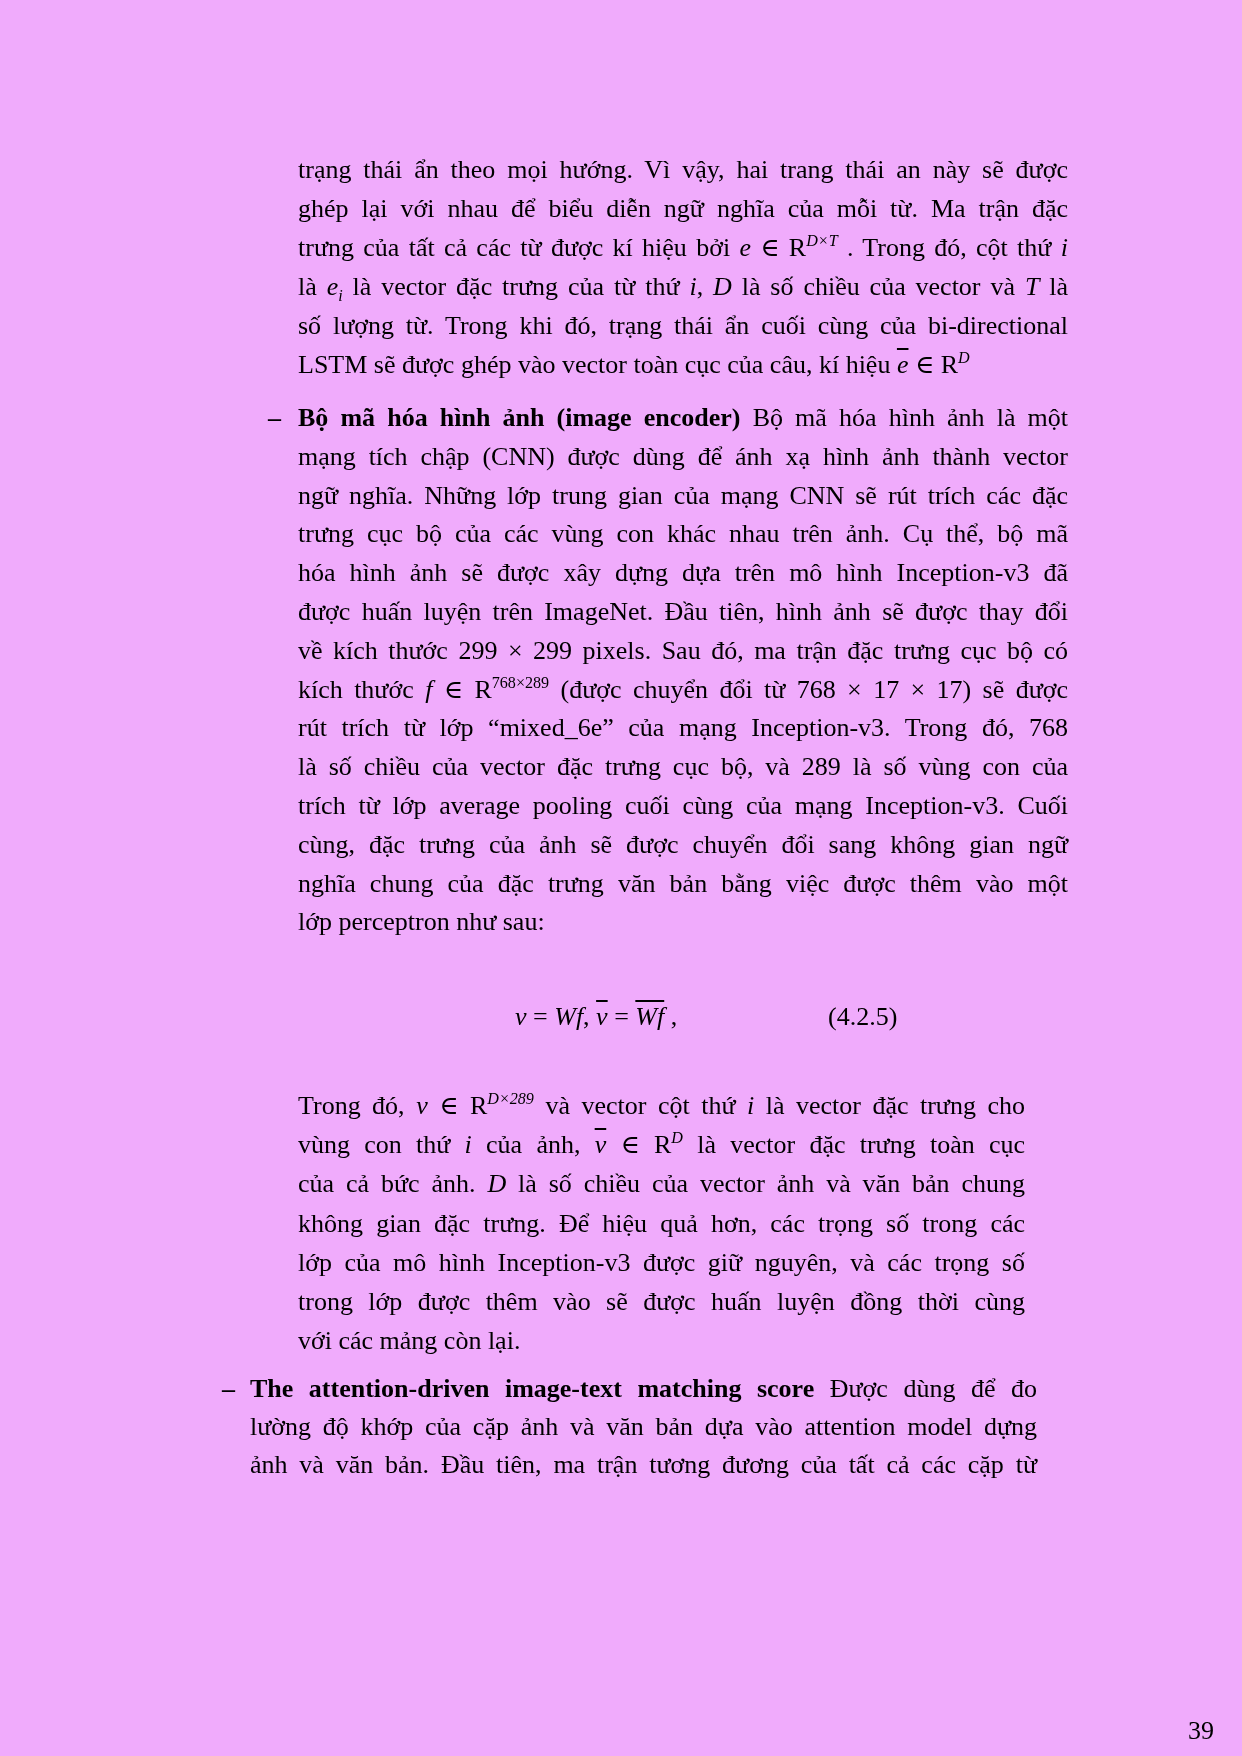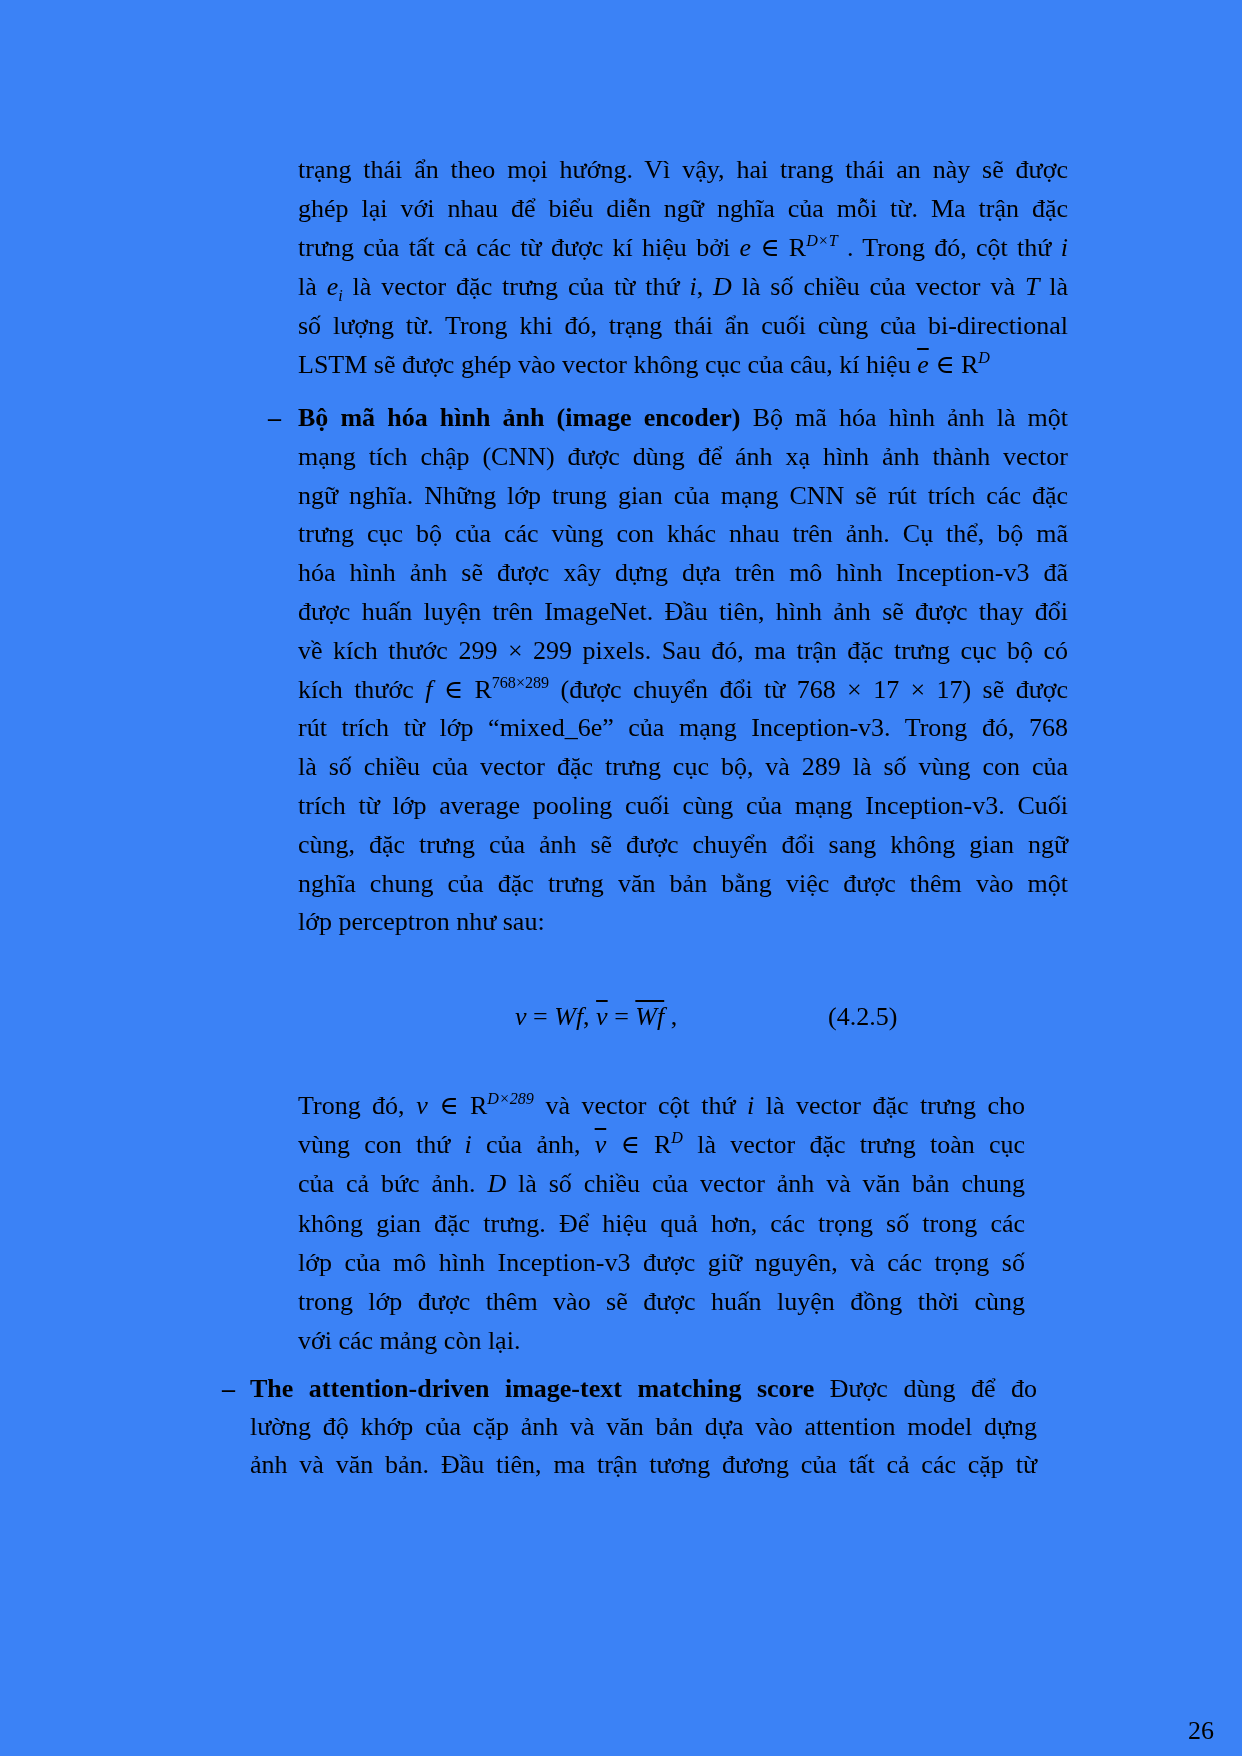--- a/index.html
+++ b/index.html
@@ -1,20 +1,20 @@
 <!DOCTYPE html>
 <html><head>
 <meta charset="utf-8">
 <style>
   html,body{margin:0;padding:0;background:#888;}
   .page{
     position:relative;
     width:1242px;height:1756px;
     margin:0 auto;
-    background:#3b82f6;
+    background:#f0abfc;
     font-family:"Liberation Serif","DejaVu Serif",serif;
     font-size:26px;
     color:#000;
     overflow:hidden;
   }
   .block{box-sizing:border-box;}
   [data-name="opening-paragraph"]{position:absolute;left:298px;top:150px;width:770px;line-height:39px;}
   [data-name="image-encoder-bullet"]{position:absolute;left:298px;top:399px;width:770px;line-height:38.8px;}
   [data-name="equation-4-2-5"]{position:absolute;left:298px;top:996px;width:770px;height:46px;text-align:center;}
   [data-name="projection-paragraph"]{position:absolute;left:298px;top:1086px;width:727px;line-height:39.2px;}
@@ -41,21 +41,21 @@
 <body>
 
 <div class="page" data-name="document-page">
   <div class="content" data-name="content">
       <div class="block paragraph" data-name="opening-paragraph">
         <div class="line" data-name="text-line"><span data-name="text-segment">trạng thái ẩn theo mọi hướng. Vì vậy, hai trang thái an này sẽ được</span></div>
         <div class="line" data-name="text-line"><span data-name="text-segment">ghép lại với nhau để biểu diễn ngữ nghĩa của mỗi từ. Ma trận đặc</span></div>
         <div class="line" data-name="text-line"><span data-name="text-segment">trưng của tất cả các từ được kí hiệu bởi </span><span class="s-i" data-name="text-segment">e</span><span data-name="text-segment"> ∈ R</span><span class="s-i s-sup" data-name="text-segment">D×T</span><span data-name="text-segment"> . Trong đó, cột thứ </span><span class="s-i" data-name="text-segment">i</span></div>
         <div class="line" data-name="text-line"><span data-name="text-segment">là </span><span class="s-i" data-name="text-segment">e</span><span class="s-i s-sub" data-name="text-segment">i</span><span data-name="text-segment"> là vector đặc trưng của từ thứ </span><span class="s-i" data-name="text-segment">i</span><span data-name="text-segment">, </span><span class="s-i" data-name="text-segment">D</span><span data-name="text-segment"> là số chiều của vector và </span><span class="s-i" data-name="text-segment">T</span><span data-name="text-segment"> là</span></div>
         <div class="line" data-name="text-line"><span data-name="text-segment">số lượng từ. Trong khi đó, trạng thái ẩn cuối cùng của bi-directional</span></div>
-        <div class="line last" data-name="text-line"><span data-name="text-segment">LSTM sẽ được ghép vào vector không cục của câu, kí hiệu </span><span class="s-i s-ov" data-name="text-segment">e</span><span data-name="text-segment"> ∈ R</span><span class="s-i s-sup" data-name="text-segment">D</span></div>
+        <div class="line last" data-name="text-line"><span data-name="text-segment">LSTM sẽ được ghép vào vector toàn cục của câu, kí hiệu </span><span class="s-i s-ov" data-name="text-segment">e</span><span data-name="text-segment"> ∈ R</span><span class="s-i s-sup" data-name="text-segment">D</span></div>
       </div>
       <div class="block bullet" data-name="image-encoder-bullet">
         <span class="marker" data-name="bullet-marker">–</span>
         <div class="line" data-name="text-line"><span class="s-b" data-name="text-segment">Bộ mã hóa hình ảnh (image encoder) </span><span data-name="text-segment">Bộ mã hóa hình ảnh là một</span></div>
         <div class="line" data-name="text-line"><span data-name="text-segment">mạng tích chập (CNN) được dùng để ánh xạ hình ảnh thành vector</span></div>
         <div class="line" data-name="text-line"><span data-name="text-segment">ngữ nghĩa. Những lớp trung gian của mạng CNN sẽ rút trích các đặc</span></div>
         <div class="line" data-name="text-line"><span data-name="text-segment">trưng cục bộ của các vùng con khác nhau trên ảnh. Cụ thể, bộ mã</span></div>
         <div class="line" data-name="text-line"><span data-name="text-segment">hóa hình ảnh sẽ được xây dựng dựa trên mô hình Inception-v3 đã</span></div>
         <div class="line" data-name="text-line"><span data-name="text-segment">được huấn luyện trên ImageNet. Đầu tiên, hình ảnh sẽ được thay đổi</span></div>
         <div class="line" data-name="text-line"><span data-name="text-segment">về kích thước 299 × 299 pixels. Sau đó, ma trận đặc trưng cục bộ có</span></div>
@@ -80,14 +80,14 @@
         <div class="line" data-name="text-line"><span data-name="text-segment">trong lớp được thêm vào sẽ được huấn luyện đồng thời cùng</span></div>
         <div class="line last" data-name="text-line"><span data-name="text-segment">với các mảng còn lại.</span></div>
       </div>
       <div class="block bullet" data-name="matching-score-bullet">
         <span class="marker" data-name="bullet-marker">–</span>
         <div class="line" data-name="text-line"><span class="s-b" data-name="text-segment">The attention-driven image-text matching score </span><span data-name="text-segment">Được dùng để đo</span></div>
         <div class="line" data-name="text-line"><span data-name="text-segment">lường độ khớp của cặp ảnh và văn bản dựa vào attention model dựng</span></div>
         <div class="line" data-name="text-line"><span data-name="text-segment">ảnh và văn bản. Đầu tiên, ma trận tương đương của tất cả các cặp từ</span></div>
       </div>
     </div>
-  <div class="page-number" data-name="page-number">26</div>
+  <div class="page-number" data-name="page-number">39</div>
 </div>
 
 </body></html>

